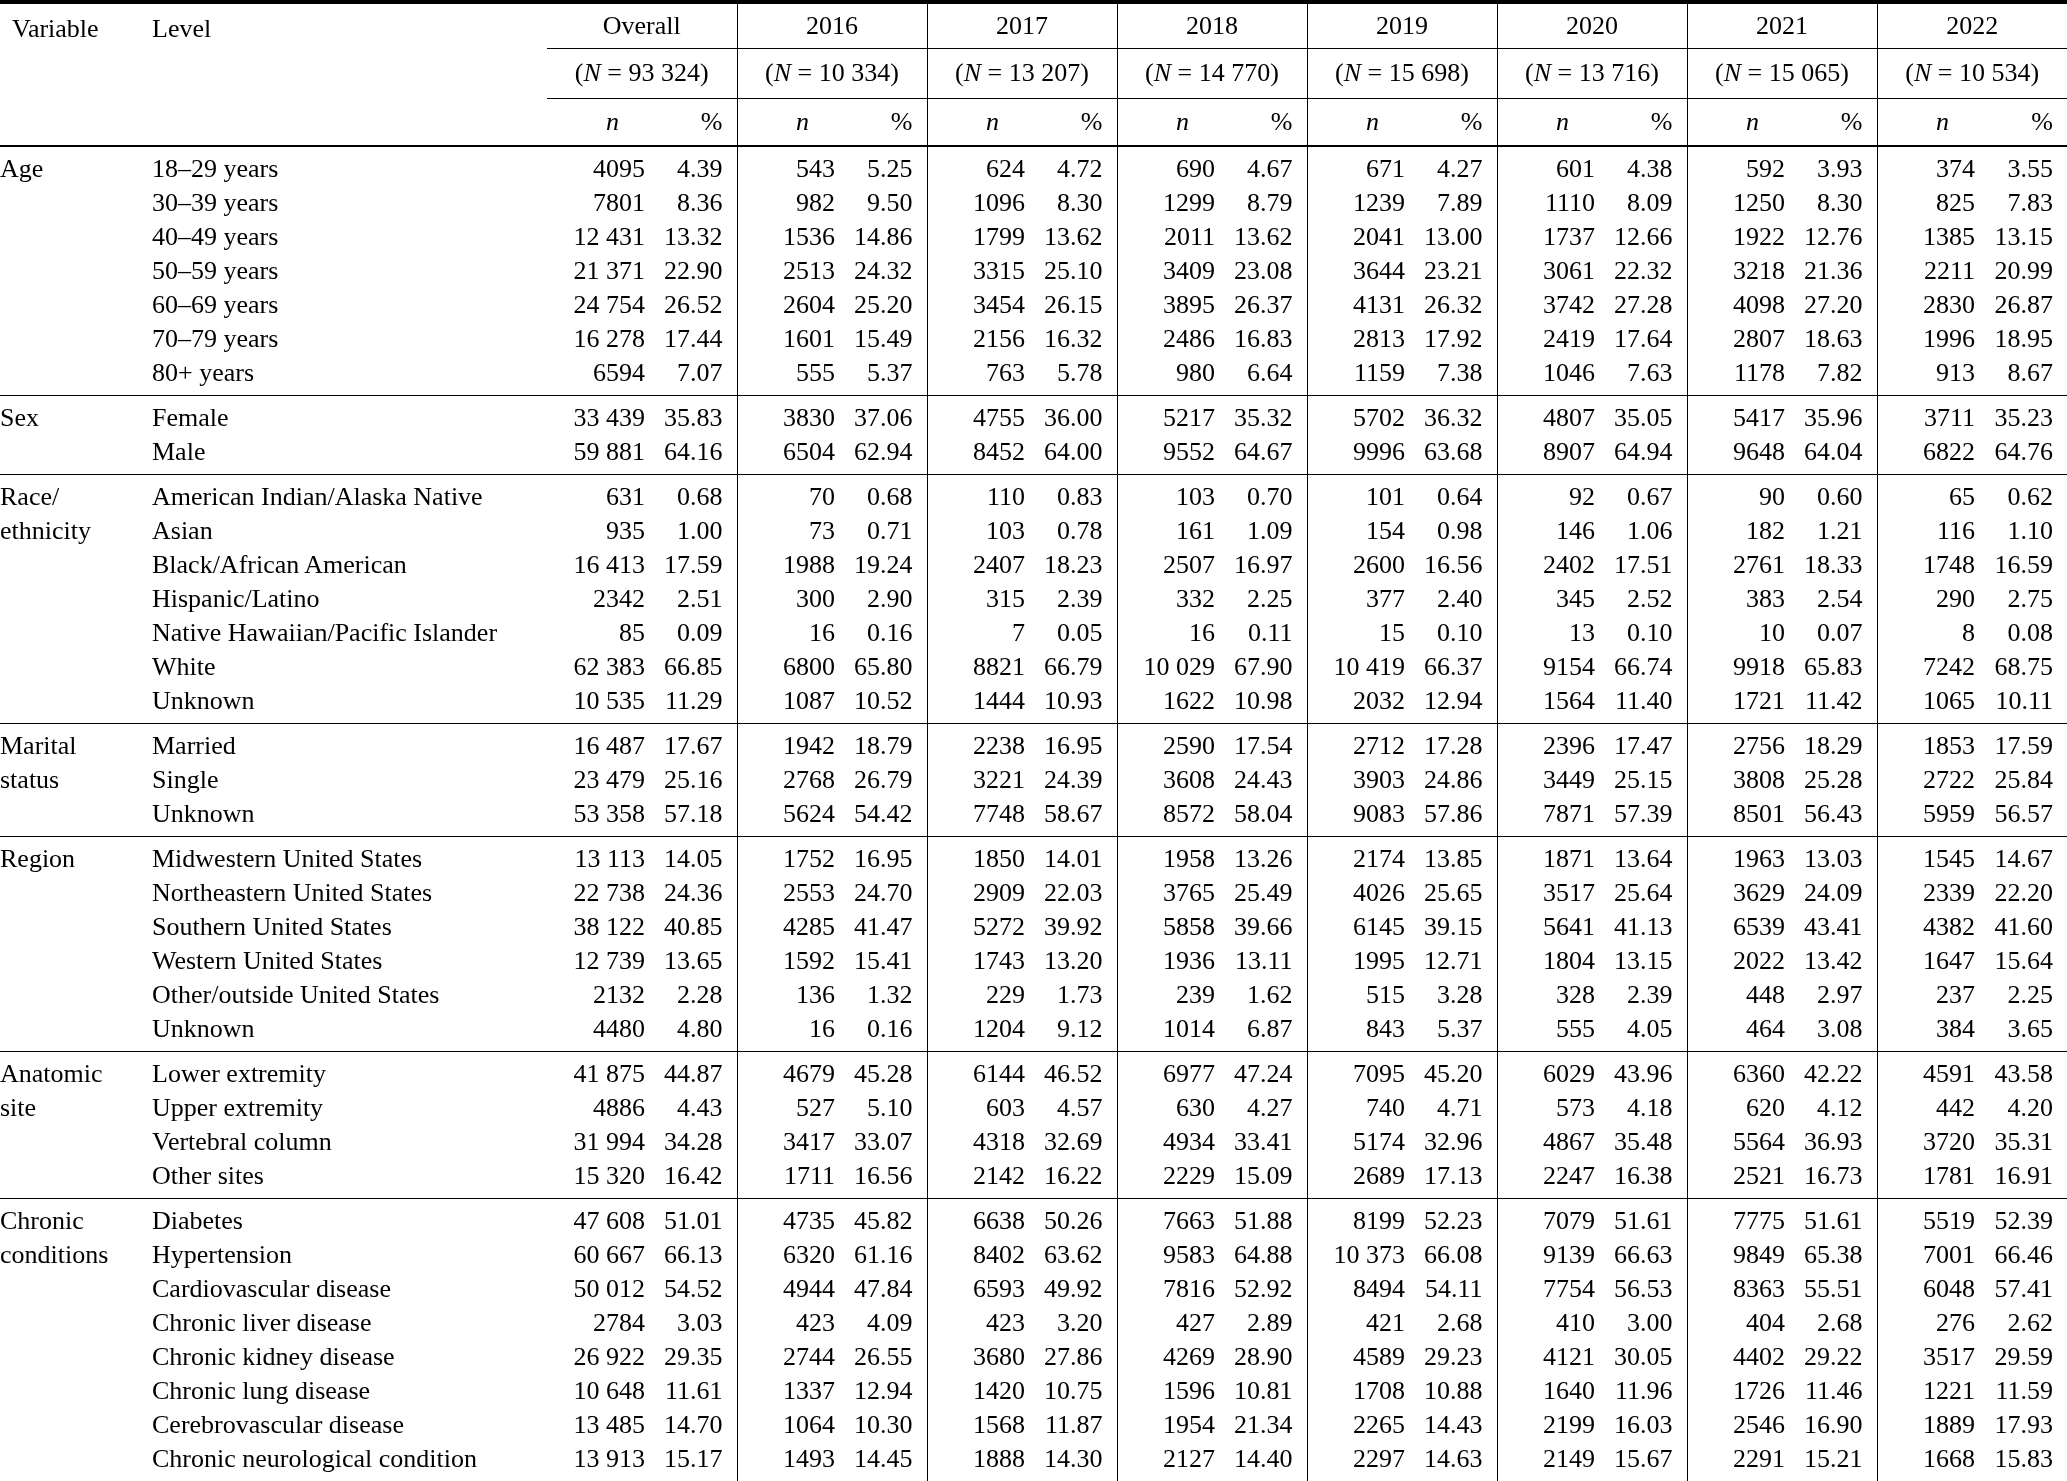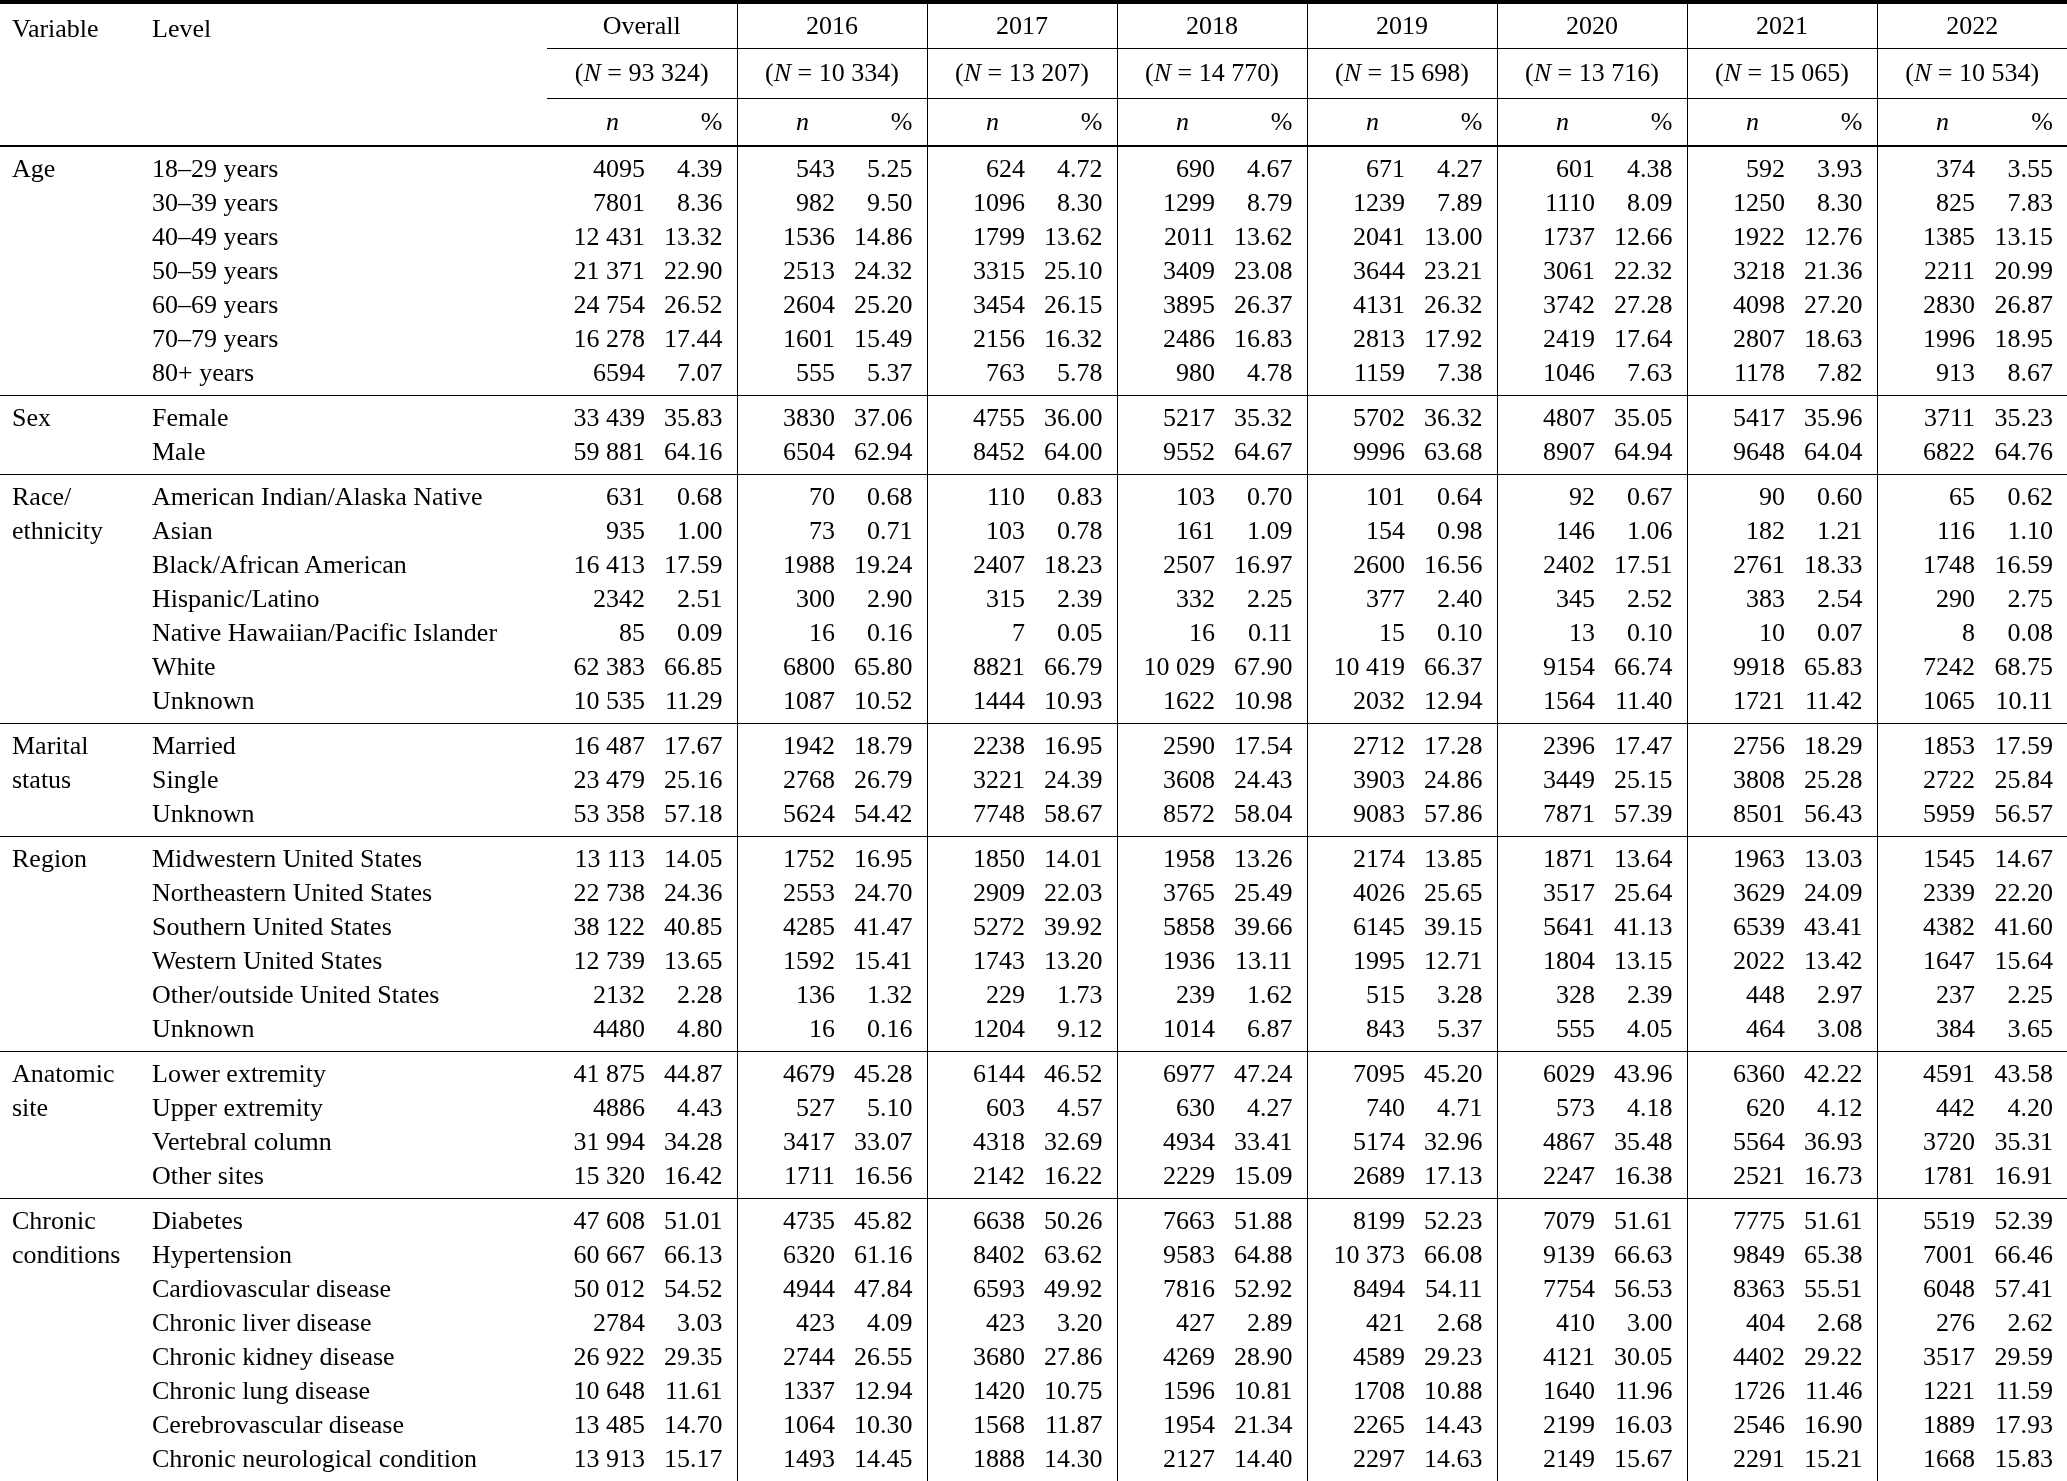--- a/index.html
+++ b/index.html
@@ -13,21 +13,21 @@
   .var-h{padding-left:12px;}
   .gl{text-align:center;vertical-align:middle;border-bottom:1.5px solid #000;}
   .gn{text-align:center;vertical-align:middle;border-bottom:1.5px solid #000;font-family:Liberation Serif, serif;}
   .hr3 th{border-bottom:2.5px solid #000;}
   .nh{font-style:italic;text-align:right;padding-right:32px;}
   .ph{text-align:right;padding-right:14px;}
   .vr{border-right:1.5px solid #000;}
   tbody.section tr:first-child td{border-top:1.5px solid #000;padding-top:5px;}
   tbody.section tr:last-child td{padding-bottom:5px;}
   tbody tr{height:34px;}
-  .var-cell{text-align:left;padding-left:12px;vertical-align:top;white-space:pre-line;}
+  .var-cell{text-align:left;vertical-align:top;white-space:pre-line;}
   .lvl{text-align:left;}
   .num{text-align:right;}
   td.ncell{padding-right:6px;}
   td.pcell{padding-right:14px;}
 </style>
 </head>
 <body>
 
 <table id="demographics-table">
     <colgroup>
@@ -210,21 +210,21 @@
       </tr>
       <tr>
         <td class="lvl">80+ years</td>
         <td class="num ncell">6594</td>
         <td class="num pcell vr">7.07</td>
         <td class="num ncell">555</td>
         <td class="num pcell vr">5.37</td>
         <td class="num ncell">763</td>
         <td class="num pcell vr">5.78</td>
         <td class="num ncell">980</td>
-        <td class="num pcell vr">4.78</td>
+        <td class="num pcell vr">6.64</td>
         <td class="num ncell">1159</td>
         <td class="num pcell vr">7.38</td>
         <td class="num ncell">1046</td>
         <td class="num pcell vr">7.63</td>
         <td class="num ncell">1178</td>
         <td class="num pcell vr">7.82</td>
         <td class="num ncell">913</td>
         <td class="num pcell">8.67</td>
       </tr>
     </tbody>

